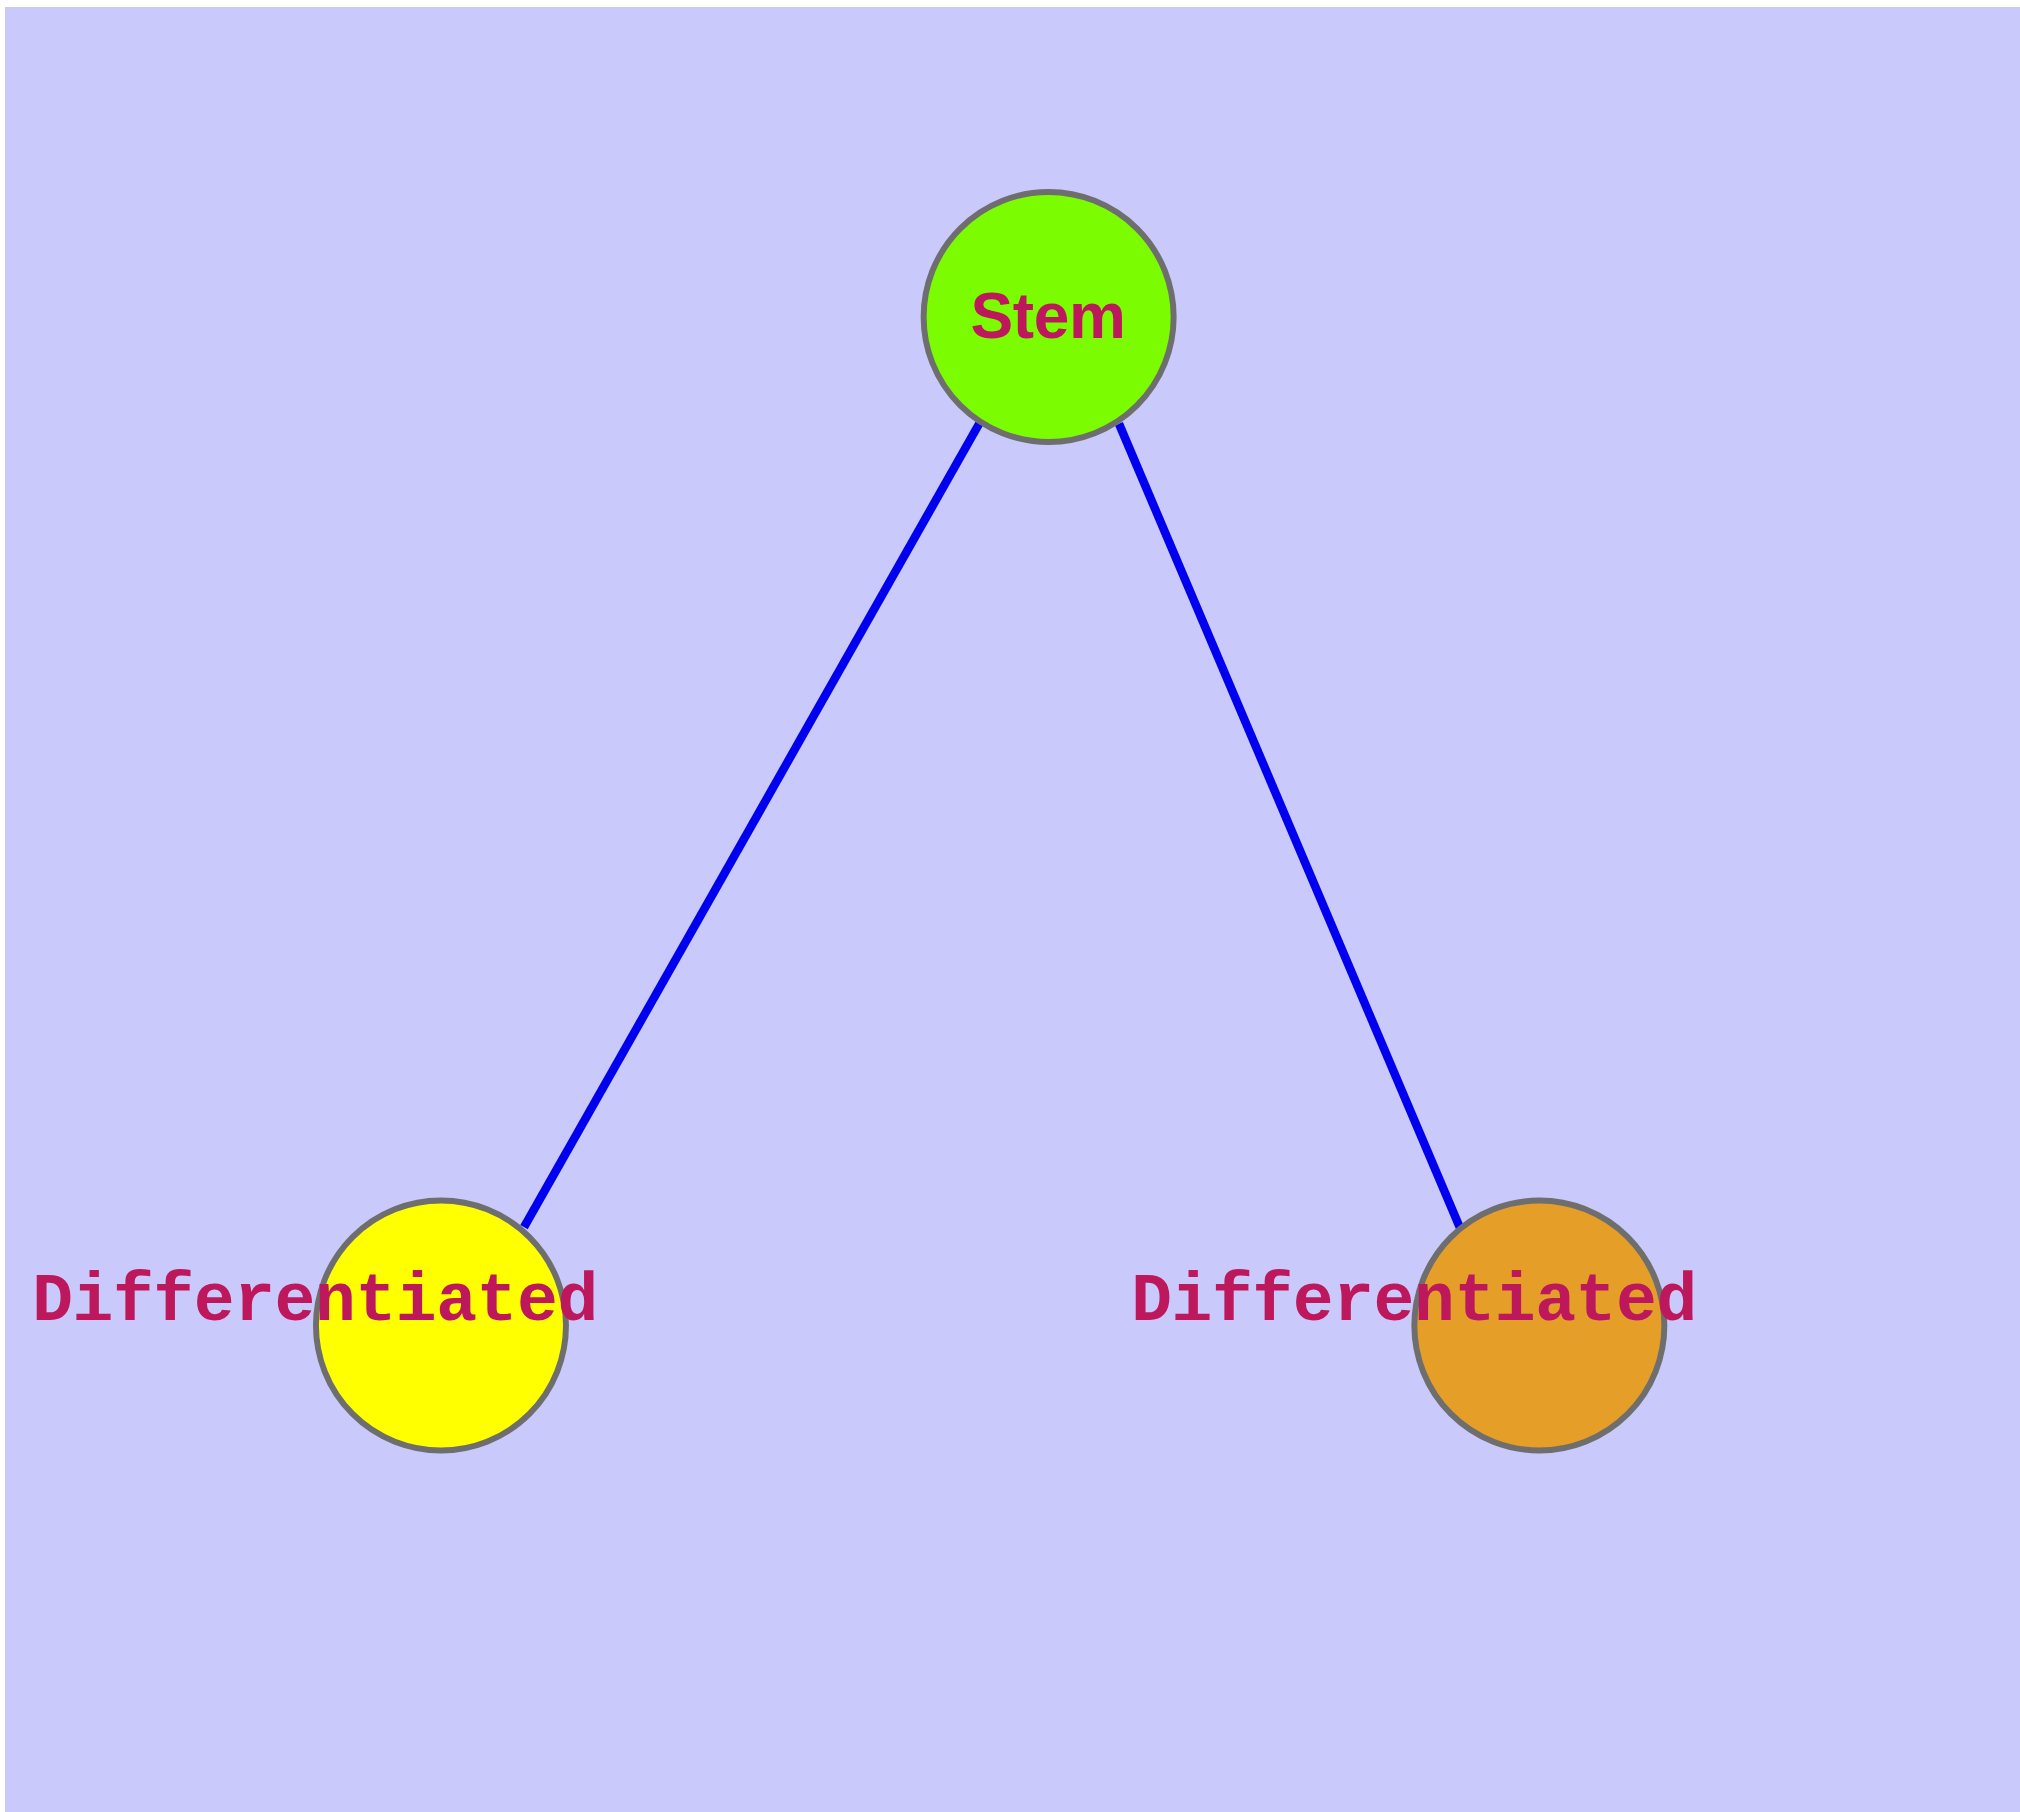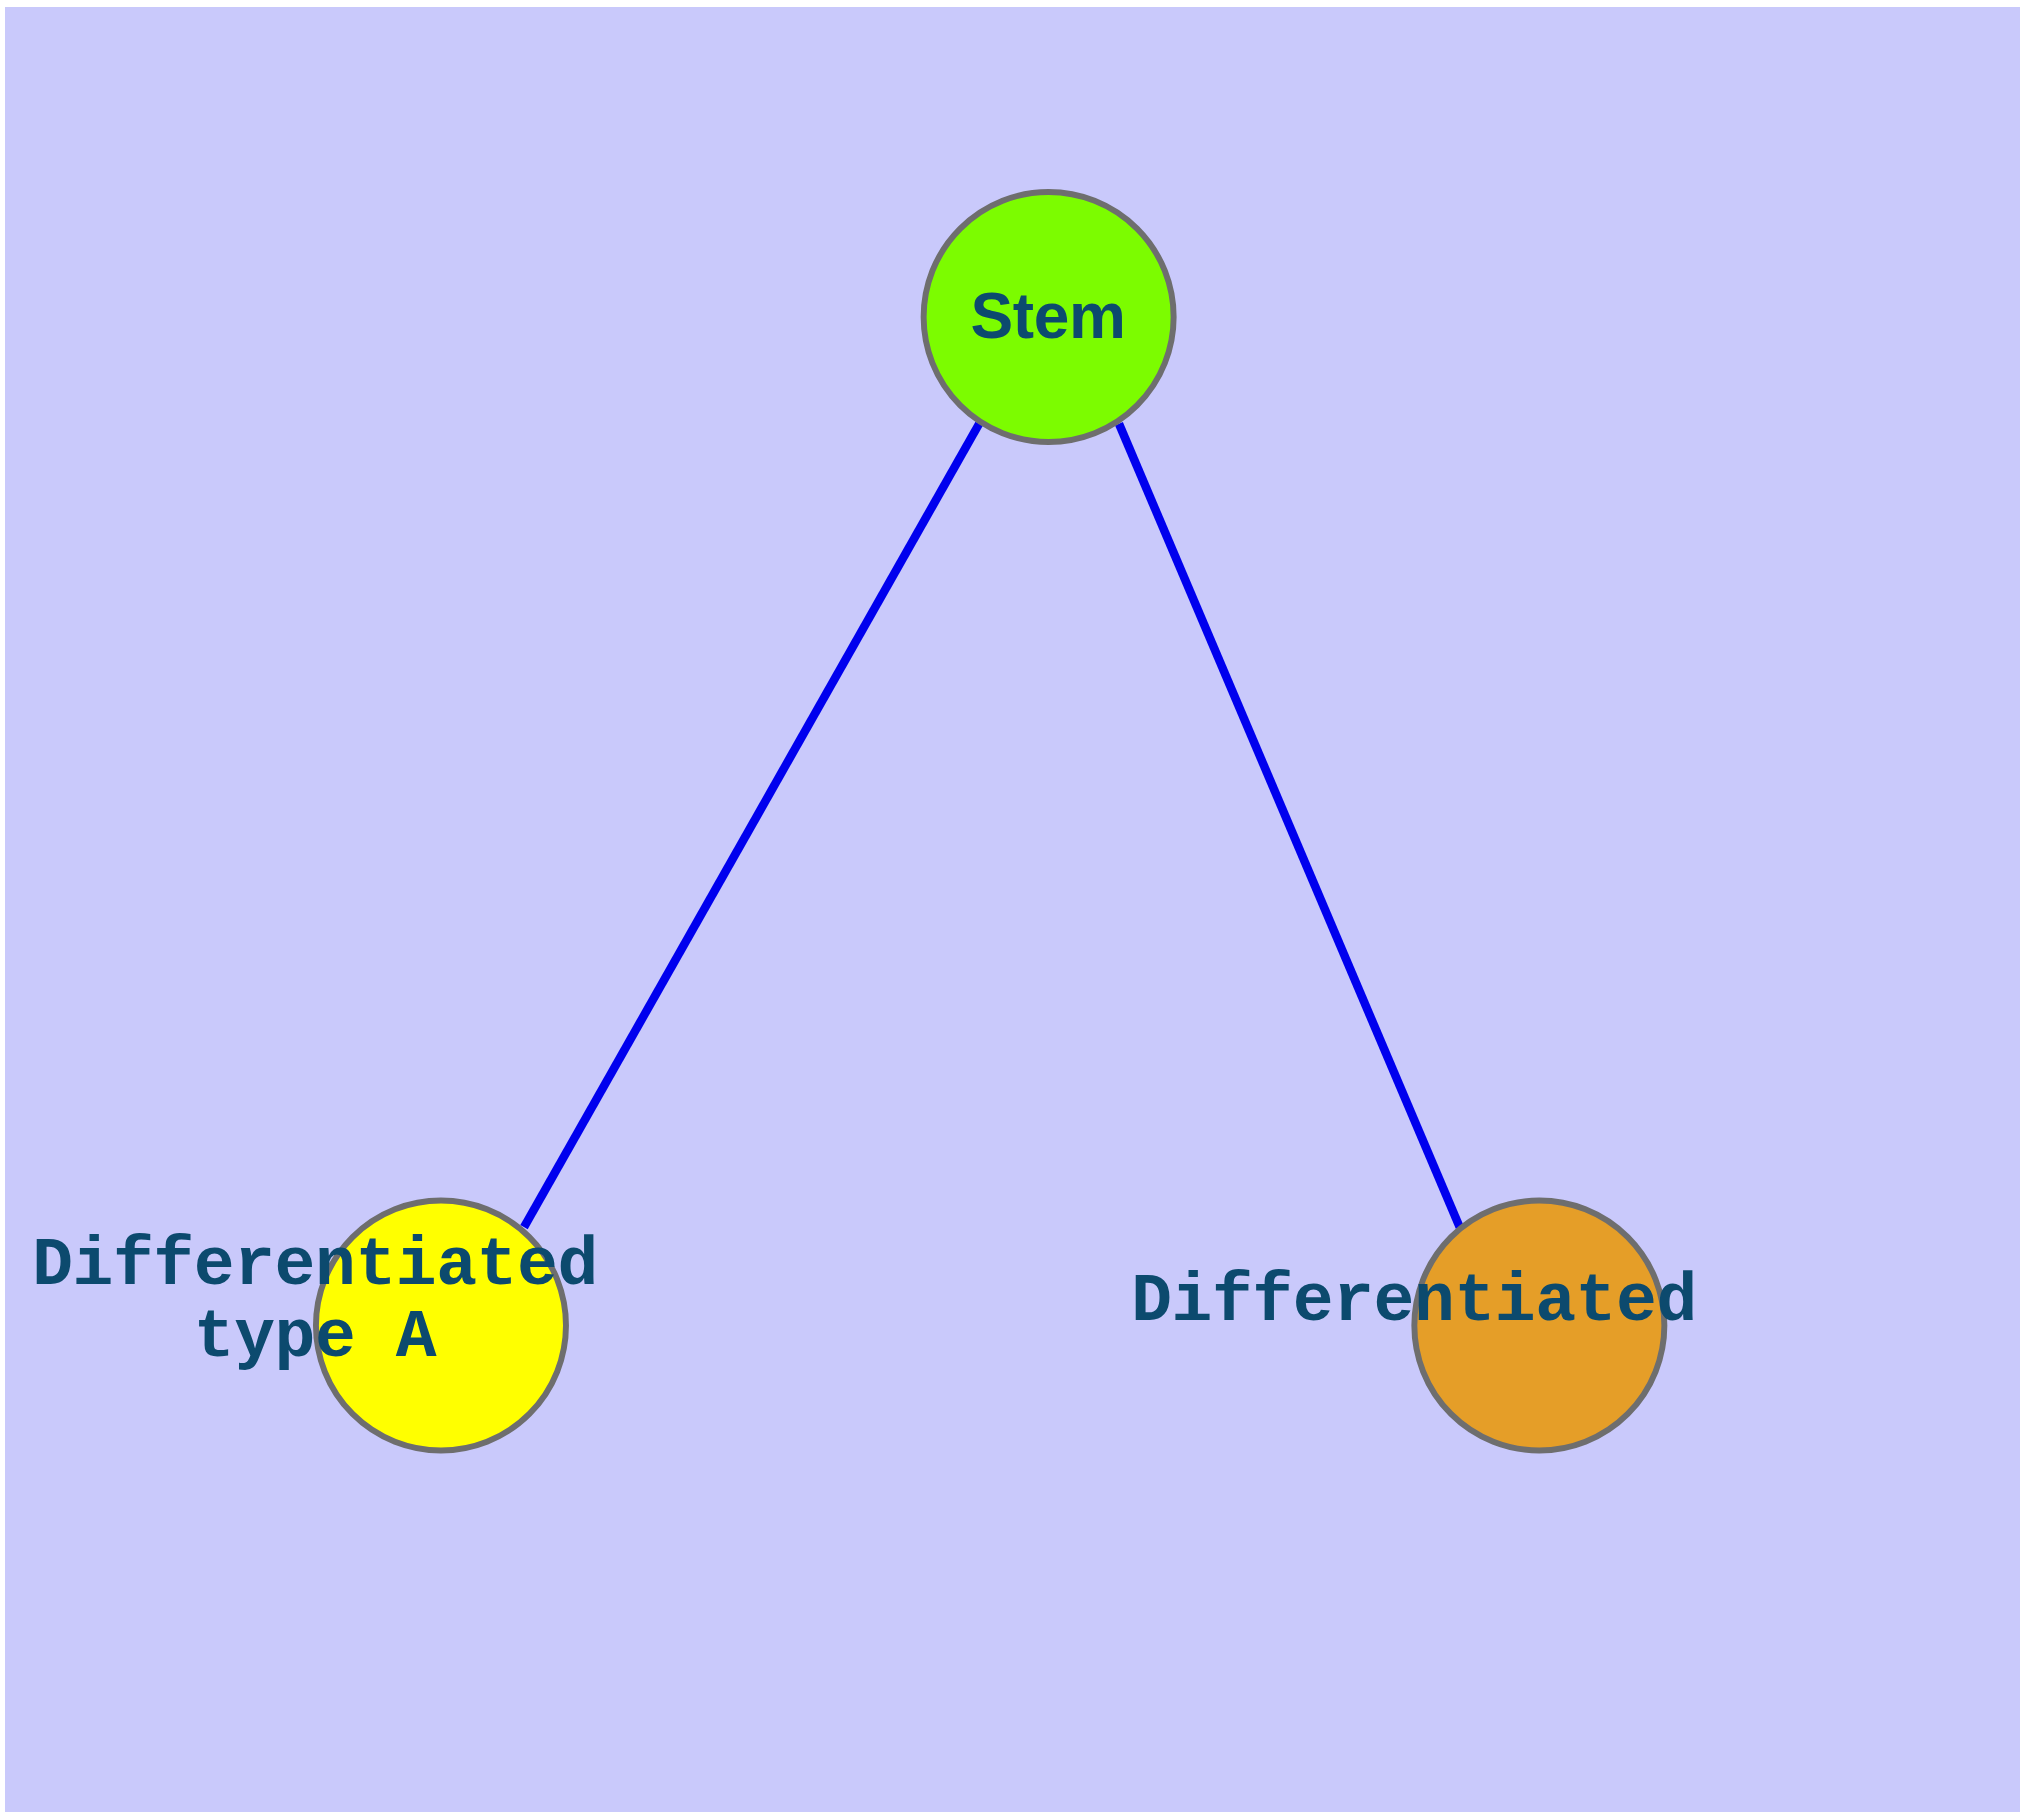--- a/index.html
+++ b/index.html
@@ -26,21 +26,21 @@
   }
   #graph-svg {
     position: absolute;
     left: 0;
     top: 0;
     width: 2021px;
     height: 1812px;
   }
   .node-label {
     position: absolute;
-    color: #0c4a6e;
+    color: #be185d;
     font-weight: bold;
     text-align: center;
     line-height: 1.06;
     white-space: pre;
     transform: translate(-50%, -50%);
     pointer-events: none;
     letter-spacing: -0.4px;
   }
   .node-label.root {
     font-size: 64px;
@@ -64,18 +64,18 @@
       </g>
     <g id="nodes-group">
         <circle cx="1237" cy="374" r="147.5" fill="#7cfc00" stroke="#6e6e6e" stroke-width="7"></circle>
         <circle cx="520" cy="1564" r="147.5" fill="#ffff00" stroke="#6e6e6e" stroke-width="7"></circle>
         <circle cx="1816" cy="1564" r="147.5" fill="#e59e28" stroke="#6e6e6e" stroke-width="7"></circle>
       </g>
   </svg>
 
   <div id="labels-layer">
       <div class="node-label root" style="left: 1048px; top: 317px; font-size: 64px;"><div>Stem</div></div>
-      <div class="node-label leaf" style="left: 315px; top: 1302px; font-size: 68px;"><div>Differentiated</div><div>type A</div></div>
+      <div class="node-label leaf" style="left: 315px; top: 1302px; font-size: 68px;"><div>Differentiated</div></div>
       <div class="node-label leaf" style="left: 1414px; top: 1302px; font-size: 68px;"><div>Differentiated</div></div>
     </div>
 
 </div>
 
 
 </body></html>

